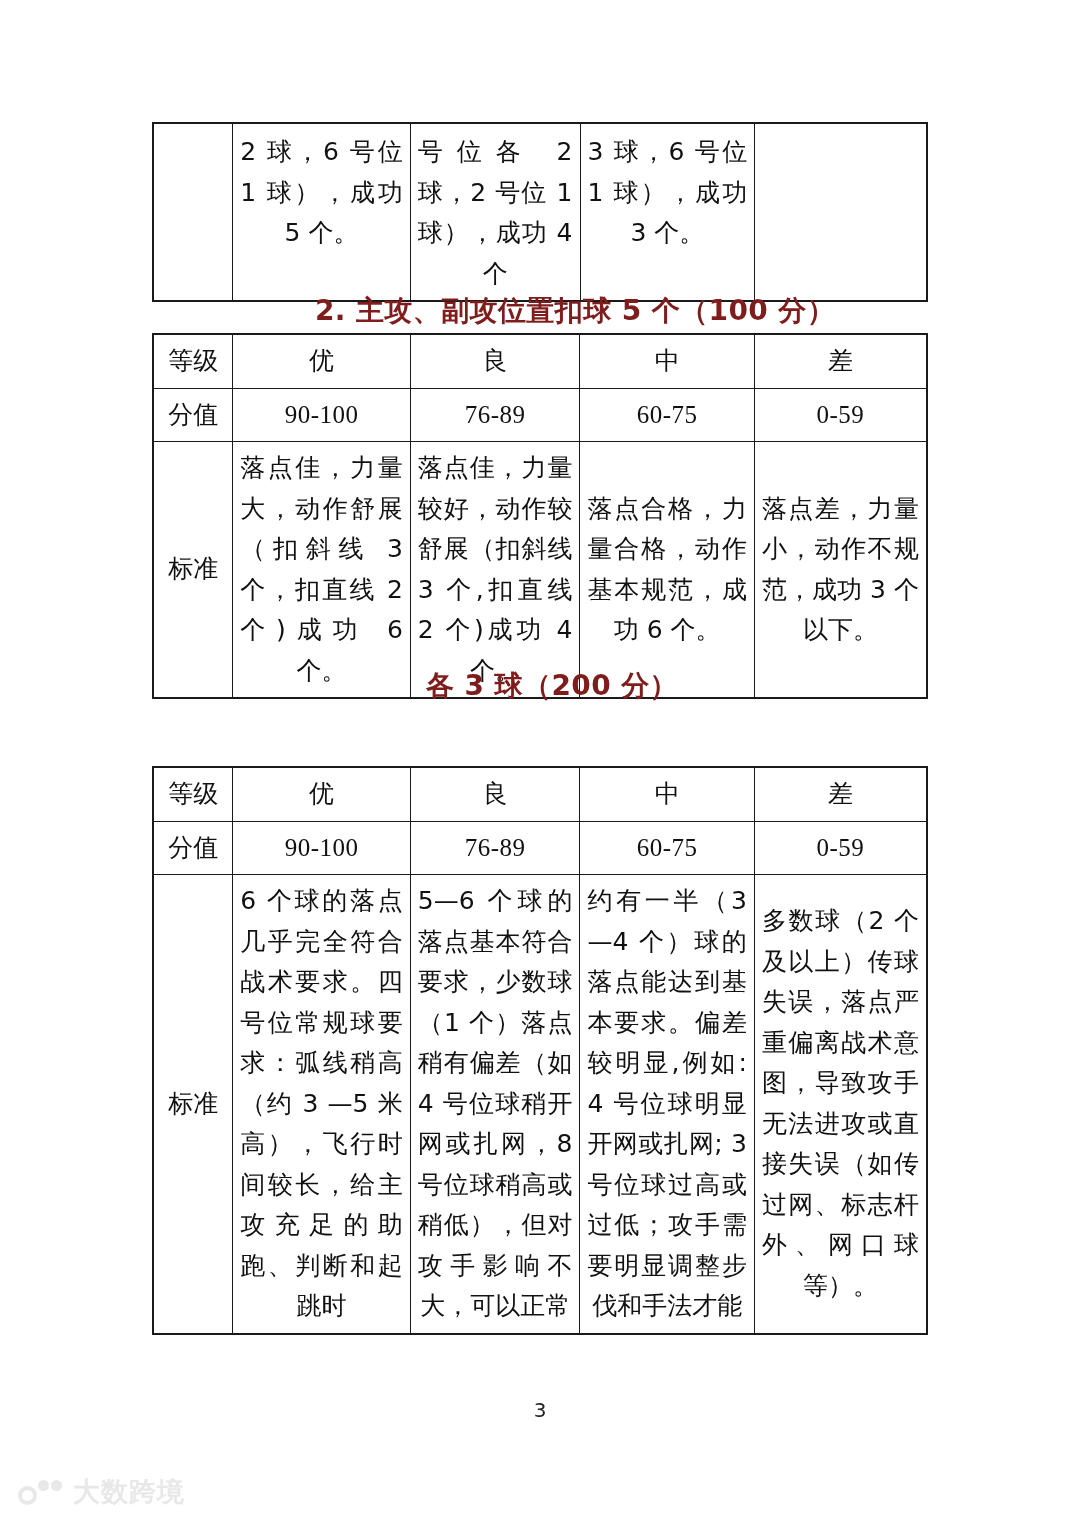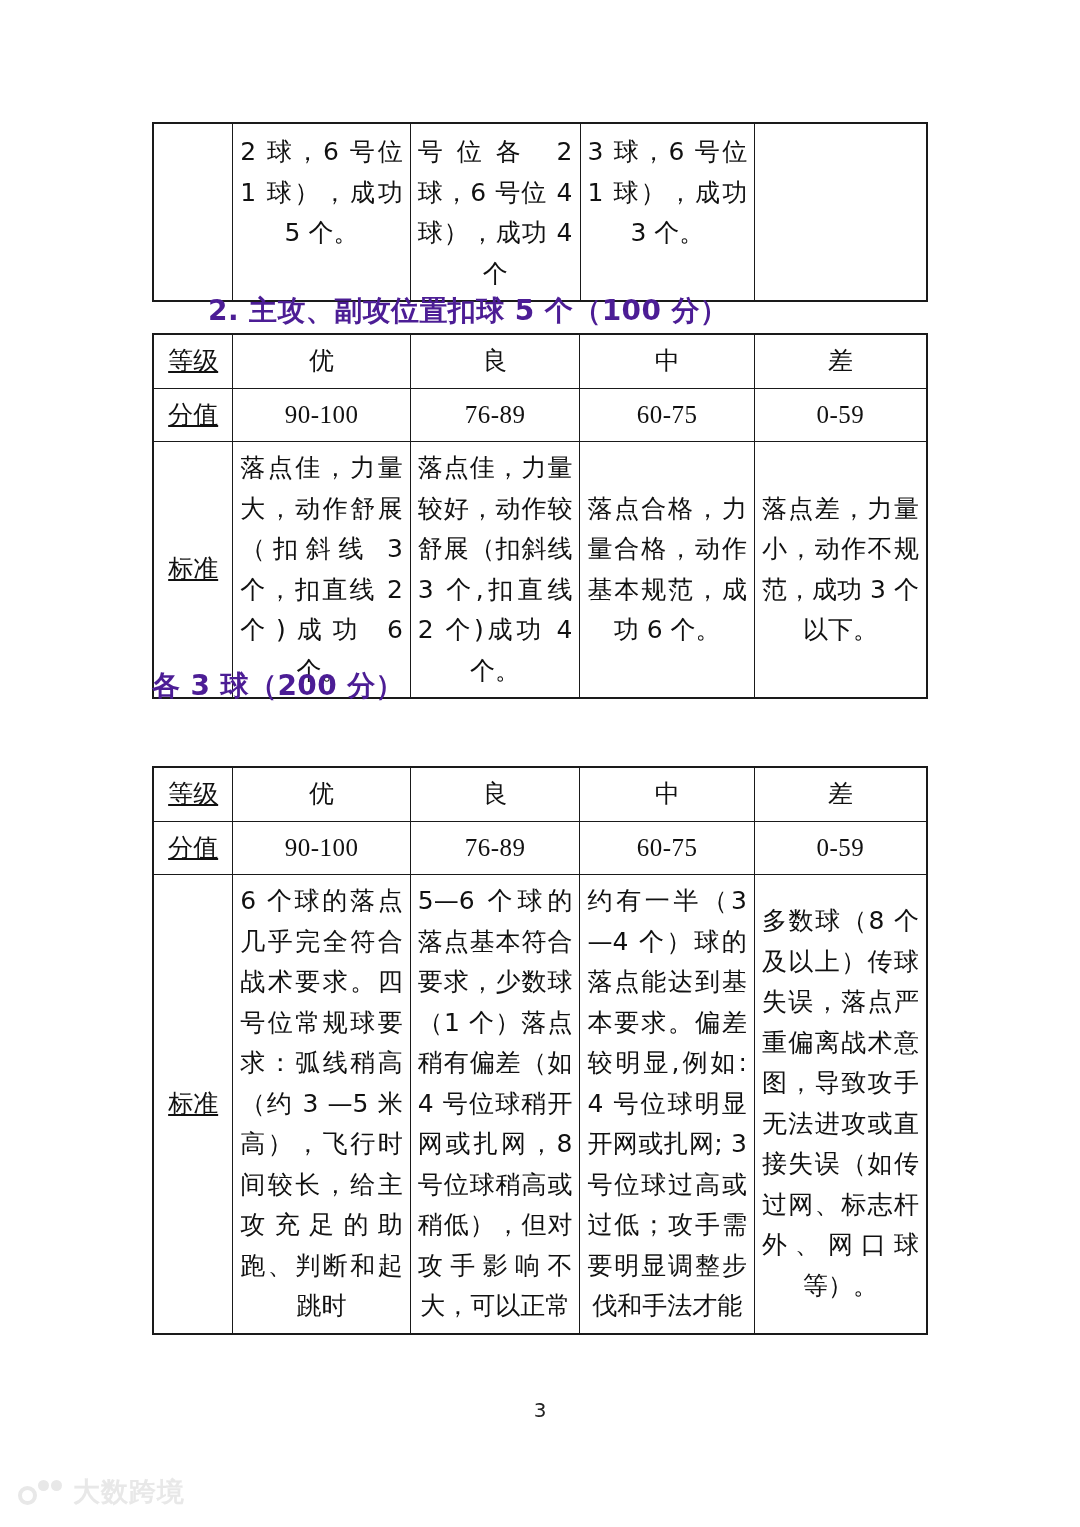--- a/index.html
+++ b/index.html
@@ -28,21 +28,21 @@
     border:1.5px solid #1a1a1a;
     padding:6px 7px;
     vertical-align:middle;
     font-size:25px;
     line-height:1.62;
     color:#111;
     text-align:justify;
     text-align-last:center;
     word-break:break-all;
   }
-  td.label-cell{ text-align:center; text-align-last:center;text-decoration:underline; }
+  td.label-cell{ text-align:center; text-align-last:center; }
   td.center-cell{ text-align:center; text-align-last:center; }
   td.num-cell{
     text-align:center;text-align-last:center;
     font-family:Liberation Serif, serif;
     font-size:23px;letter-spacing:0.5px;
   }
   td.std-cell{
     vertical-align:top;
     padding-top:10px;
   }
@@ -59,22 +59,23 @@
   #table1-wrap{ position:absolute; left:152px; top:122px; width:776px; }
   #heading2{ position:absolute; left:152px; top:288px; width:790px; }
   #table2-wrap{ position:absolute; left:152px; top:333px; width:776px; }
   #heading3{ position:absolute; left:152px; top:663px; width:800px; }
   #table3-wrap{ position:absolute; left:152px; top:766px; width:776px; }
 
   .heading{
     font-size:28px;
     font-weight:bold;
     line-height:1.62;
-    color:#4c1d95;
+    color:#7f1d1d;
     letter-spacing:0.4px;
+    text-align:center;
   }
   .heading .indent{ display:inline-block; width:56px; }
 
   
   #table1-wrap td{ height:150px; vertical-align:top; padding-top:8px; }
 
   
   #page-number{
     position:absolute;
     left:0;right:0;
@@ -125,21 +126,21 @@
           <col class="c0">
           <col class="c1">
           <col class="c2">
           <col class="c3">
           <col class="c4">
         </colgroup>
       <tbody>
         <tr>
           <td class="label-cell"></td>
           <td>2 球，6 号位 1 球），成功 5 个。</td>
-          <td>号位各 2 球，6 号位 4 球），成功 4 个</td>
+          <td>号位各 2 球，2 号位 1 球），成功 4 个</td>
           <td>3 球，6 号位 1 球），成功 3 个。</td>
           <td></td>
         </tr>
       </tbody>
     </table>
   </div>
 
   <div id="heading2" class="heading">
     <span class="indent"></span><span>2. 主攻、副攻位置扣球 5 个（100 分）</span>
   </div>
@@ -205,21 +206,21 @@
           <td class="num-cell">90-100</td>
           <td class="num-cell">76-89</td>
           <td class="num-cell">60-75</td>
           <td class="num-cell">0-59</td>
         </tr>
         <tr>
           <td class="label-cell">标准</td>
           <td class="std-cell">6 个球的落点几乎完全符合战术要求。四号位常规球要求：弧线稍高（约 3 —5 米高），飞行时间较长，给主攻充足的助跑、判断和起跳时</td>
           <td class="std-cell">5—6 个球的落点基本符合要求，少数球（1 个）落点稍有偏差（如 4 号位球稍开网或扎网，8 号位球稍高或稍低），但对攻手影响不大，可以正常</td>
           <td class="std-cell">约有一半（3 —4 个）球的落点能达到基本要求。偏差较明显,例如: 4 号位球明显开网或扎网; 3 号位球过高或过低；攻手需要明显调整步伐和手法才能</td>
-          <td class="std-cell-mid">多数球（8 个及以上）传球失误，落点严重偏离战术意图，导致攻手无法进攻或直接失误（如传过网、标志杆外、网口球等）。</td>
+          <td class="std-cell-mid">多数球（2 个及以上）传球失误，落点严重偏离战术意图，导致攻手无法进攻或直接失误（如传过网、标志杆外、网口球等）。</td>
         </tr>
       </tbody>
     </table>
   </div>
 
   <div id="page-number">3</div>
 
   <div id="watermark">
     <span class="mark">
       <span class="c1"></span>

